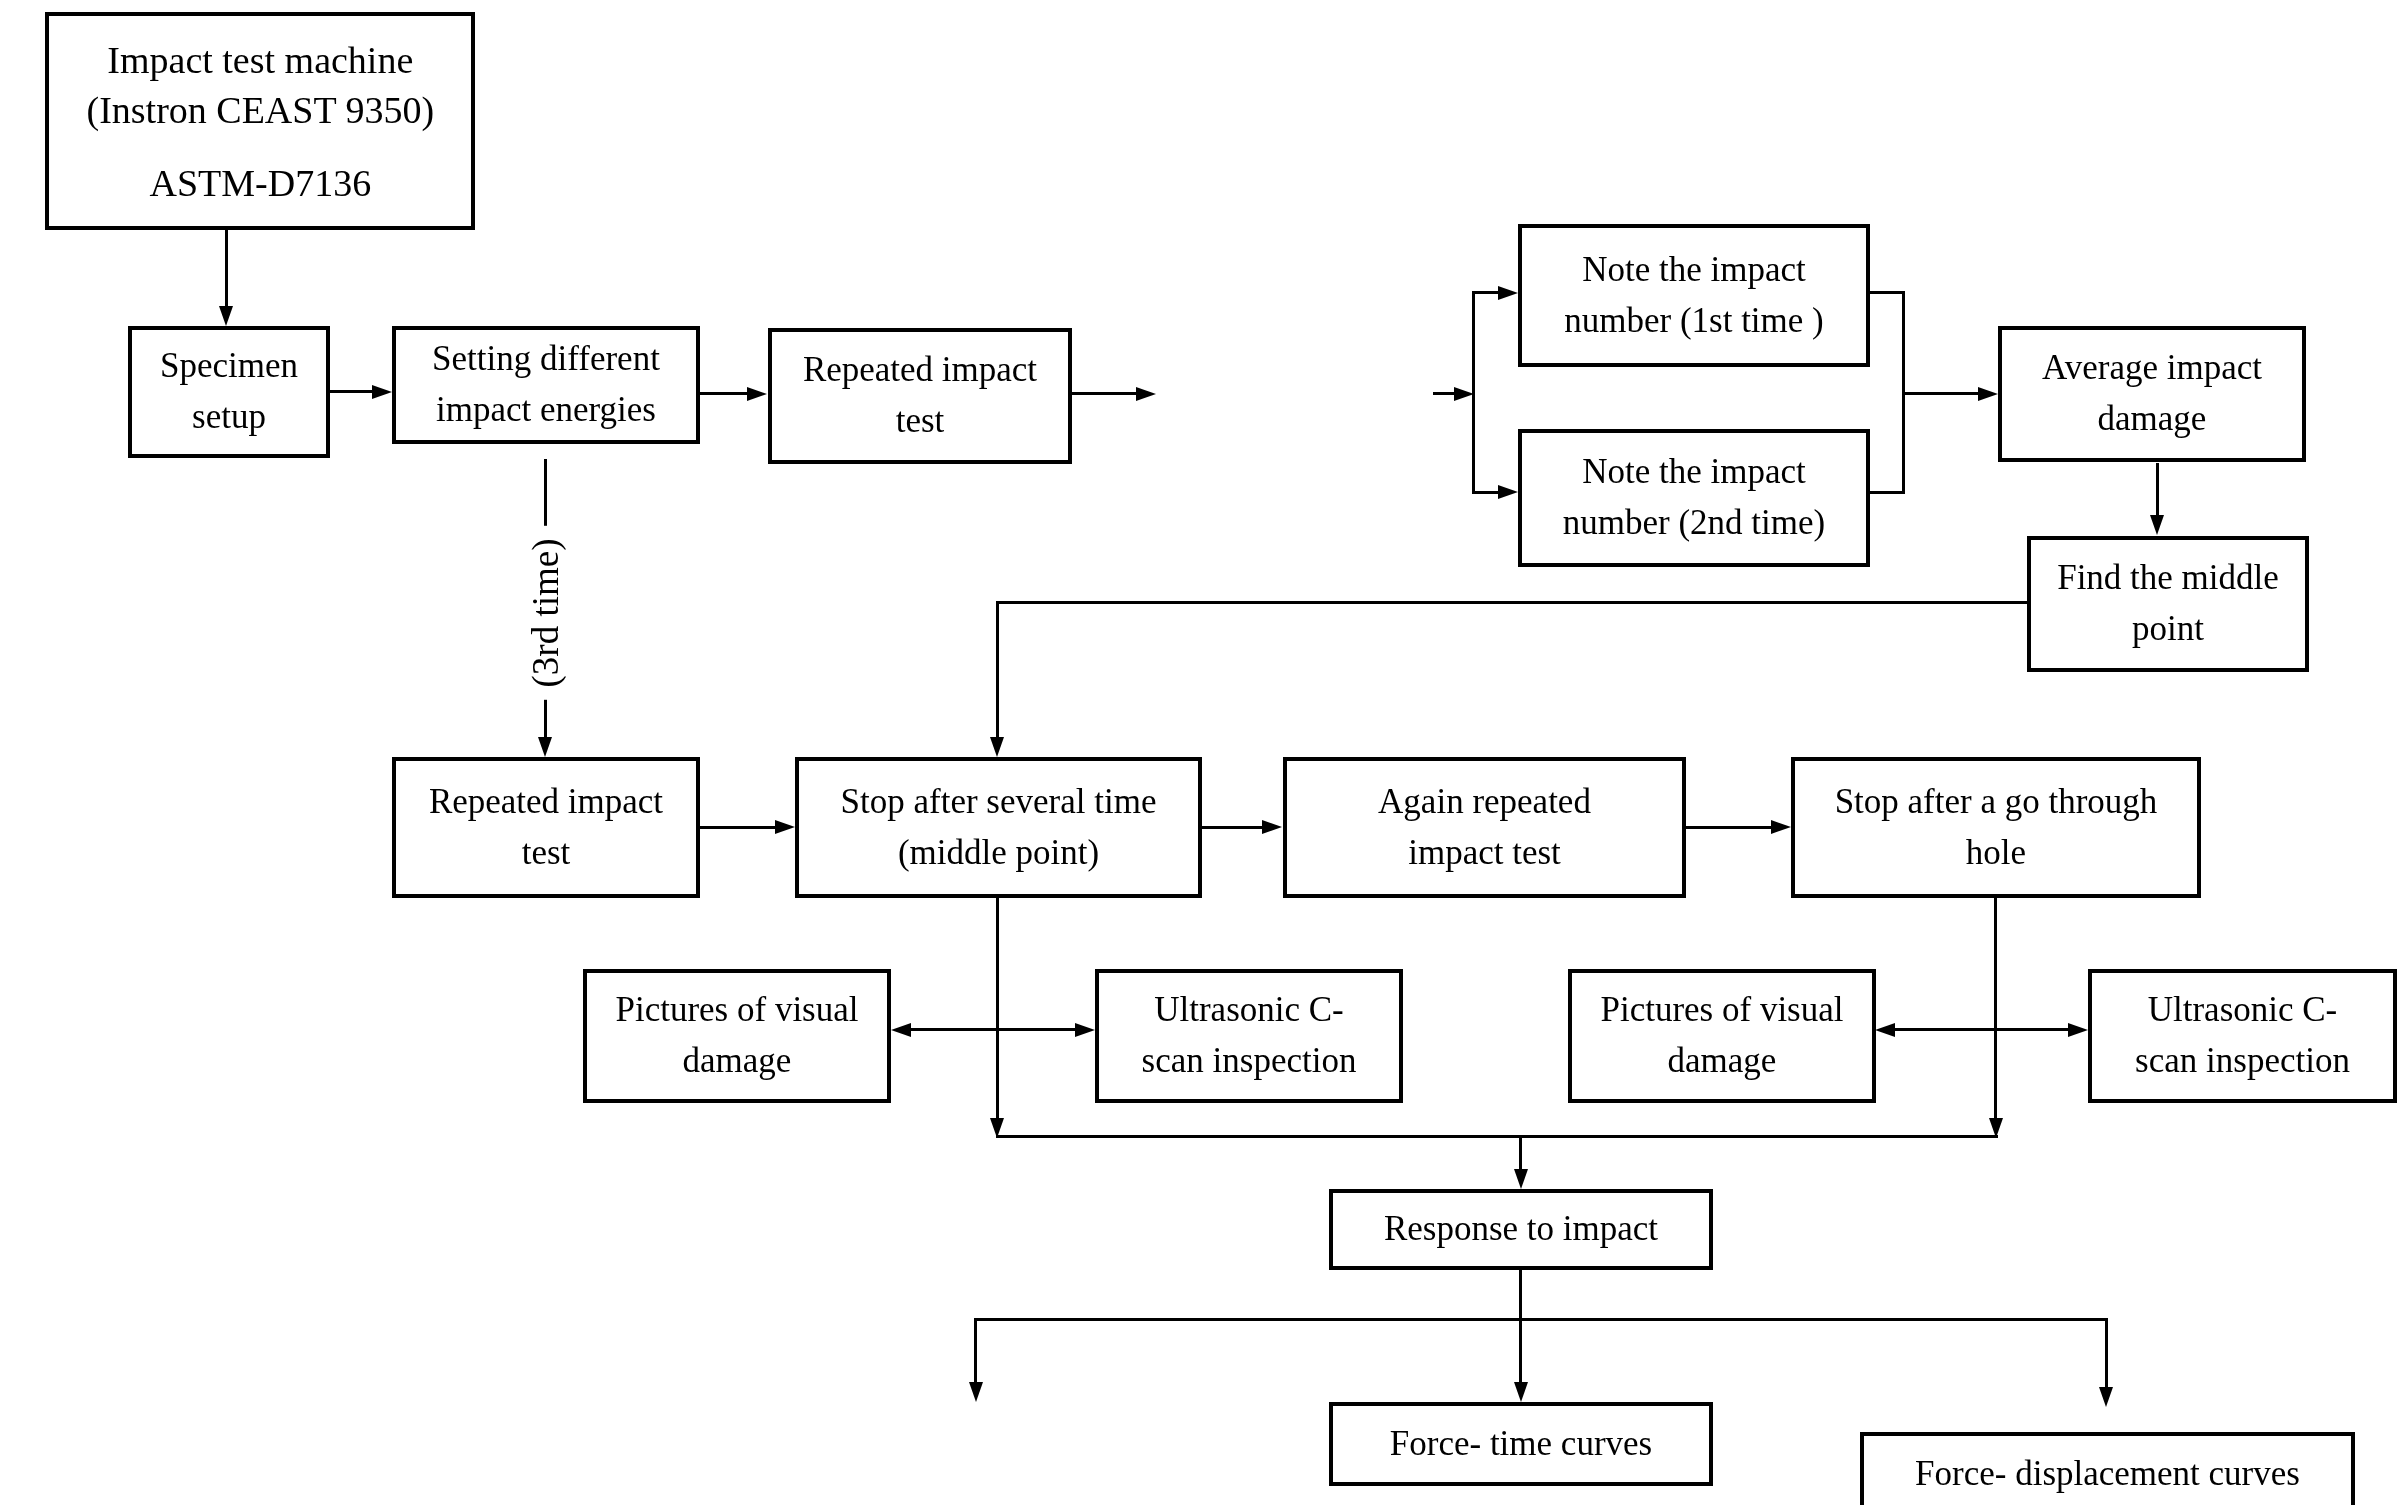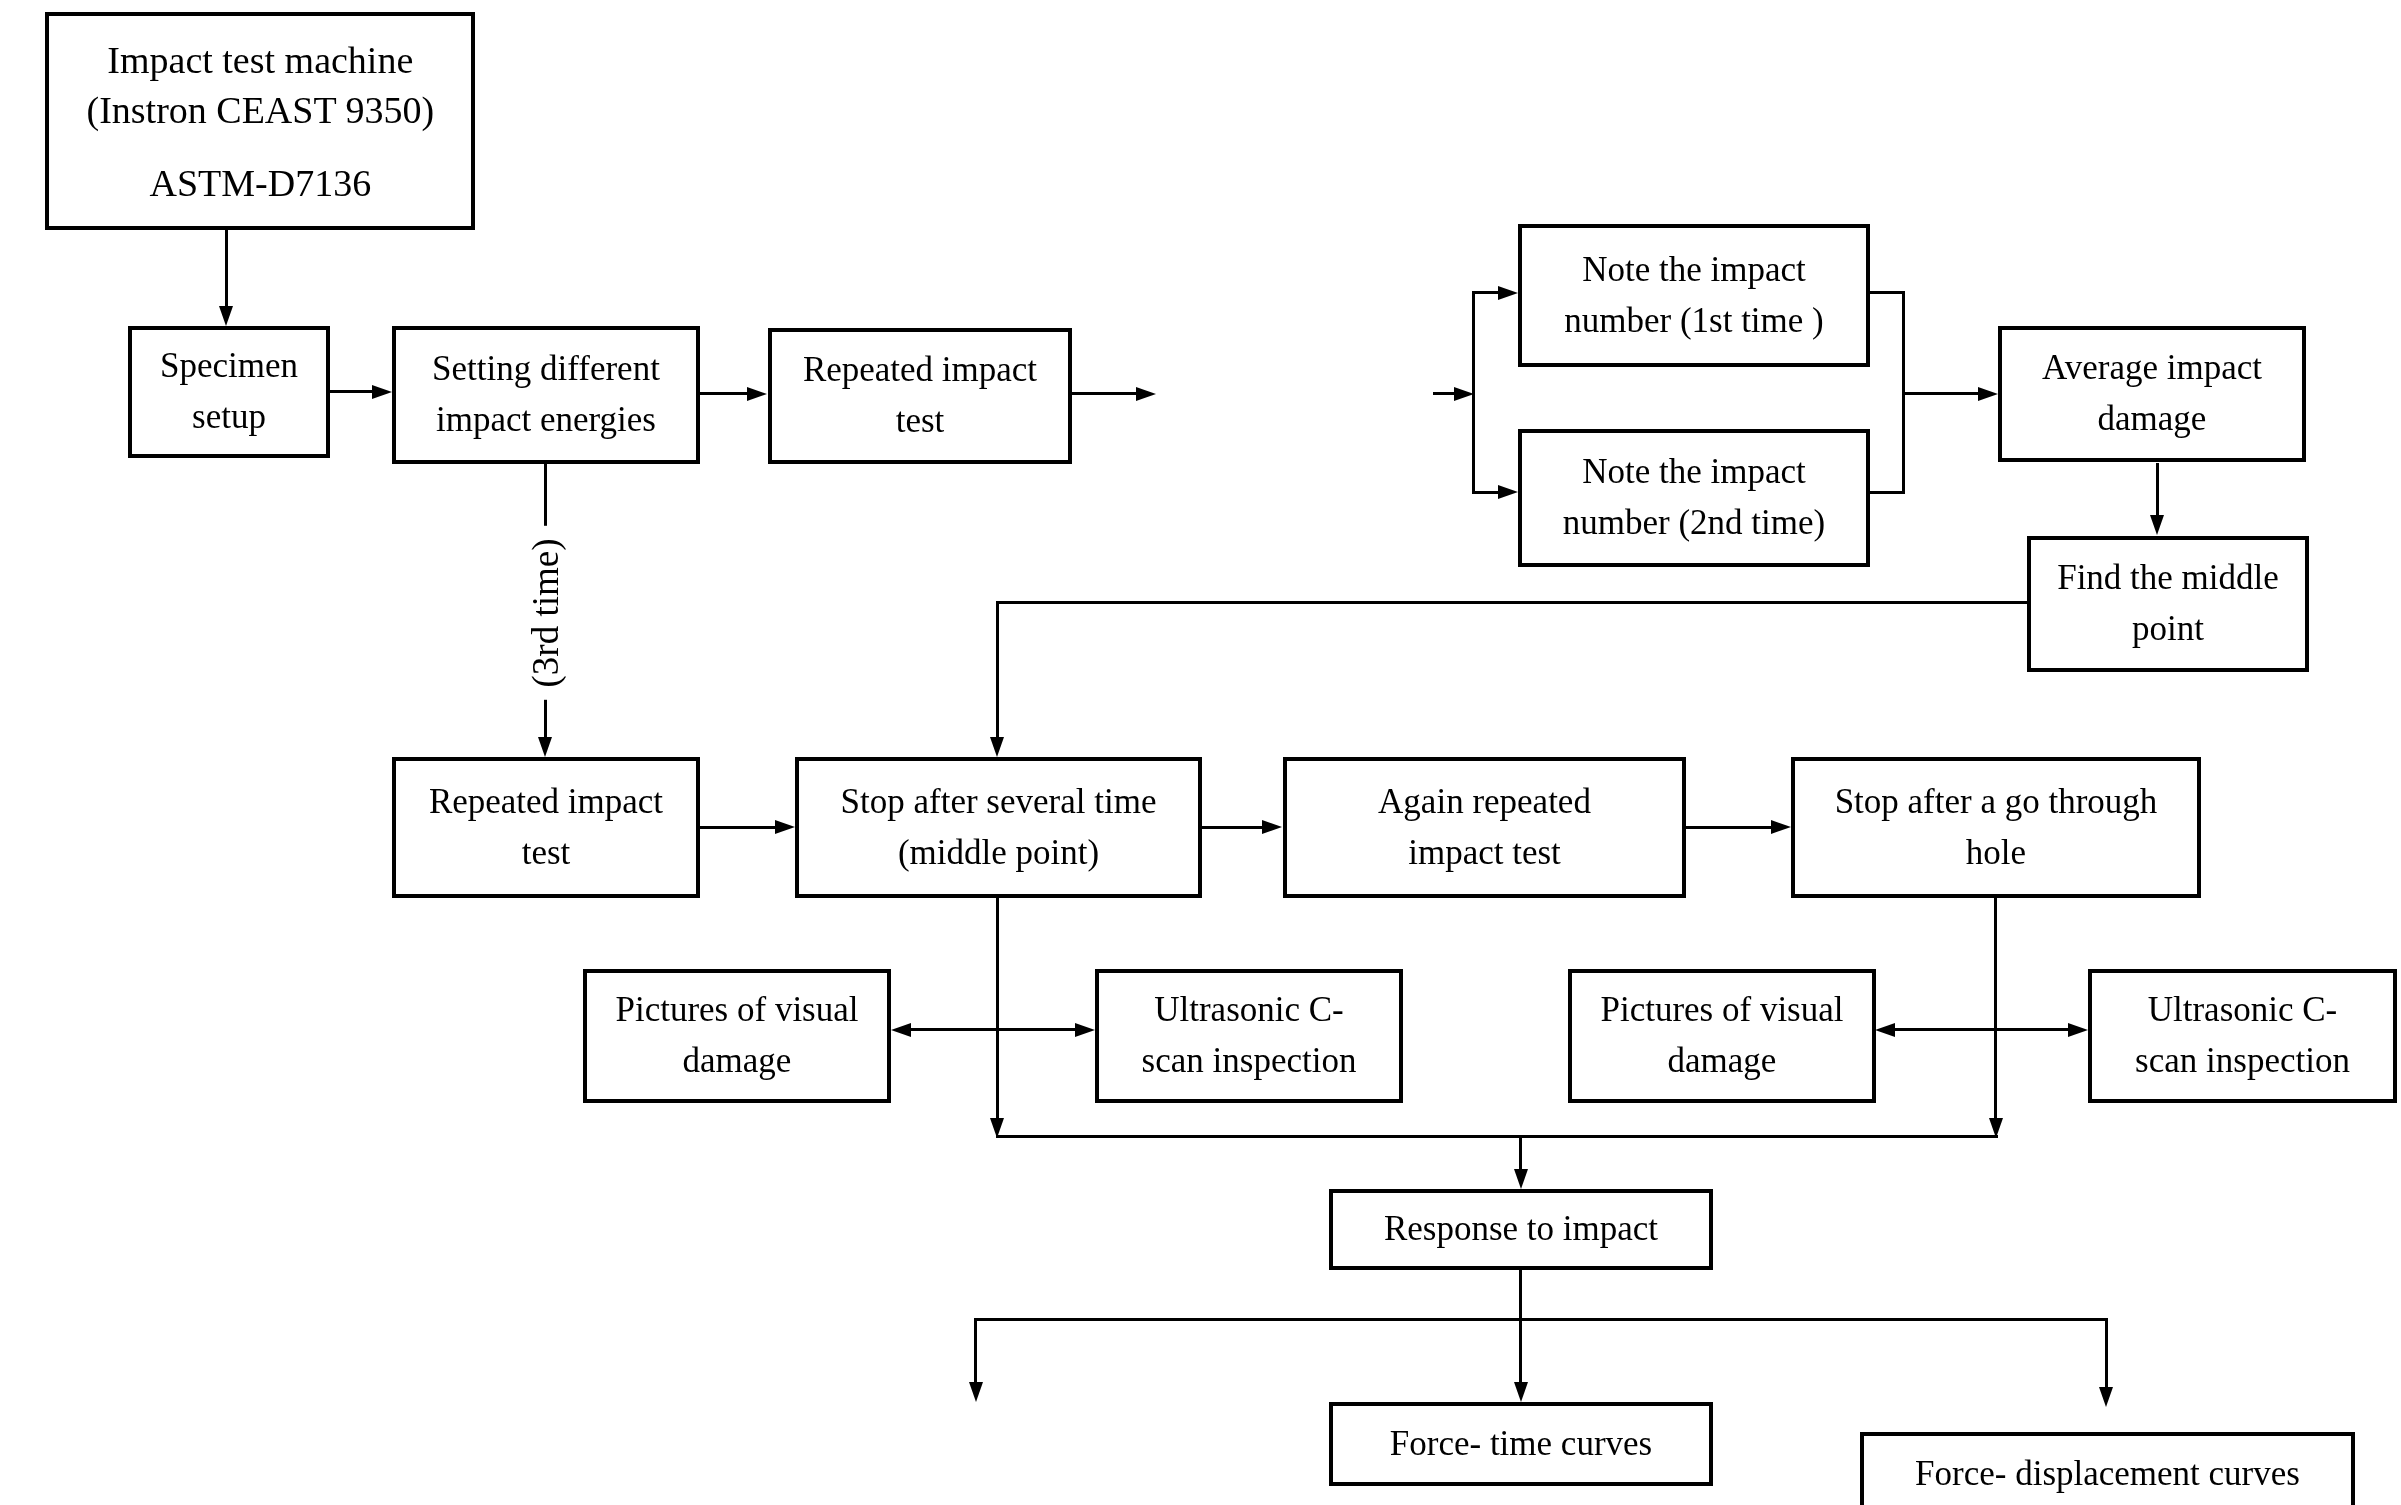--- a/index.html
+++ b/index.html
@@ -141,21 +141,21 @@
     <div class="inner">Impact test machine
 (Instron CEAST 9350)</div>
     <div class="inner" style="margin-top:23px;">ASTM-D7136</div>
   </div>
 
   <div class="node" style="left:128px;top:326px;width:202px;height:132px;">
     <div class="inner">Specimen
 setup</div>
   </div>
 
-  <div class="node" style="left:392px;top:326px;width:308px;height:138px;">
+  <div class="node" style="left:392px;top:326px;width:308px;height:118px;">
     <div class="inner">Setting different
 impact energies</div>
   </div>
 
   <div class="node" style="left:768px;top:328px;width:304px;height:136px;">
     <div class="inner">Repeated impact
 test</div>
   </div>
 
 

